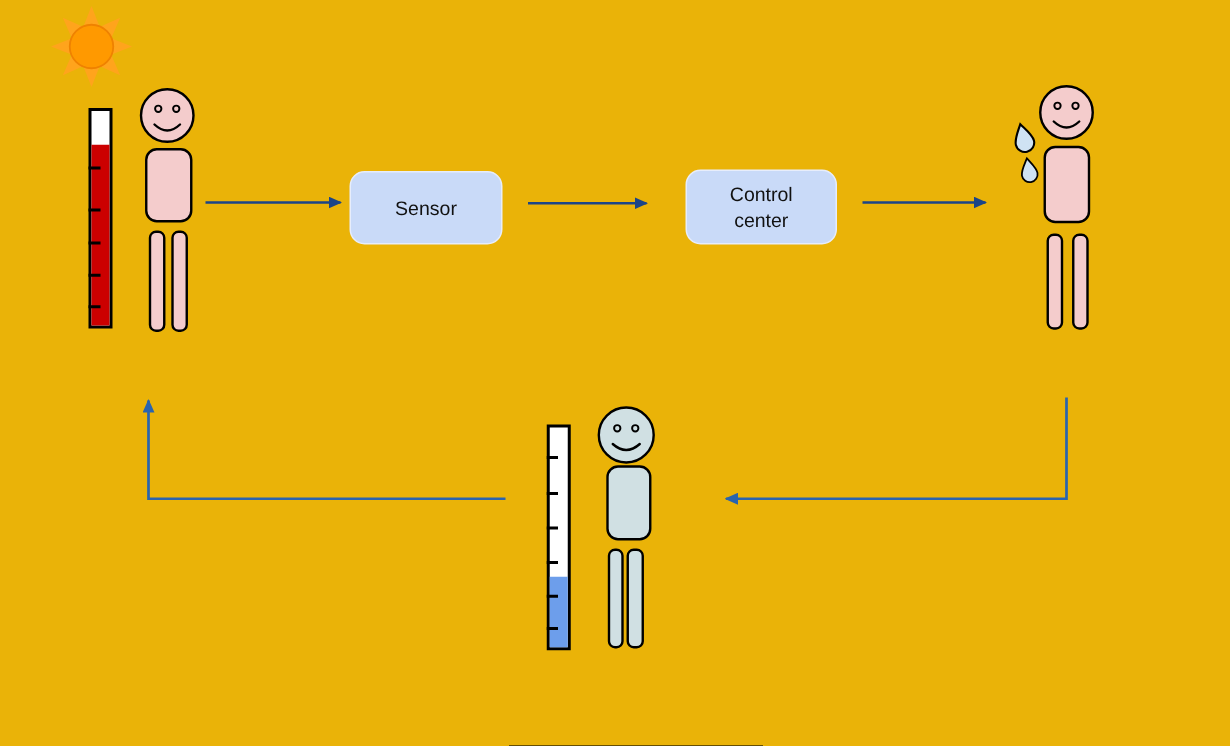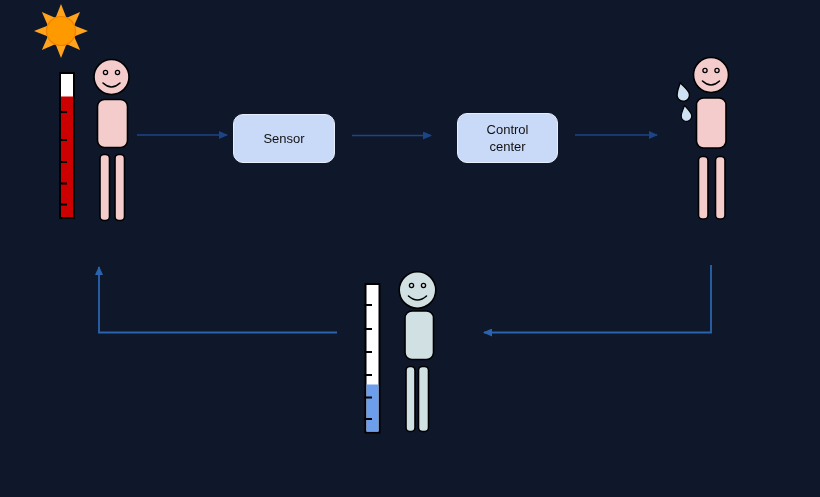--- a/index.html
+++ b/index.html
@@ -1,19 +1,19 @@
 <!DOCTYPE html>
 <html><head>
 <meta charset="utf-8">
 <style>
   html, body { margin: 0; padding: 0; background: #000; }
   #canvas {
     position: relative;
     width: 820px; height: 497px;
-    background: #0f172a;
+    background: #eab308;
     overflow: hidden;
     font-family: "Liberation Sans", sans-serif;
   }
   #shapes { position: absolute; left: 0; top: 0; }
   .node-box {
     position: absolute;
     box-sizing: border-box;
     background: #c9daf8;
     border: 1.5px solid #e7edfb;
     border-radius: 10px;

